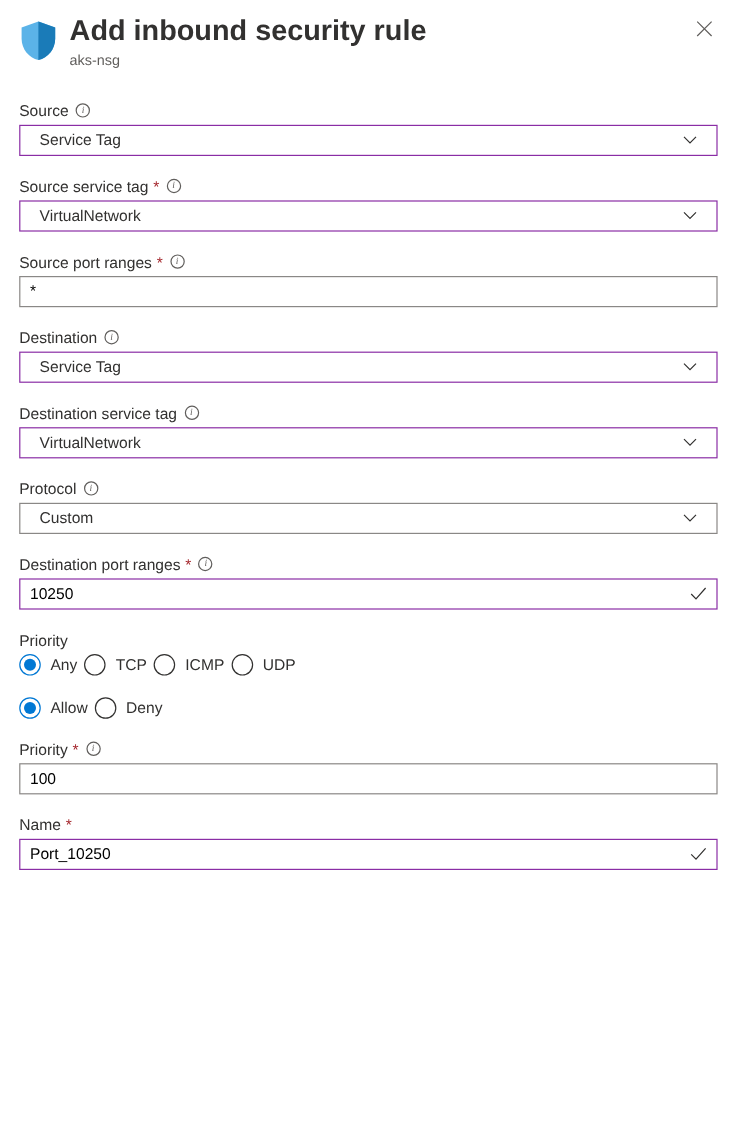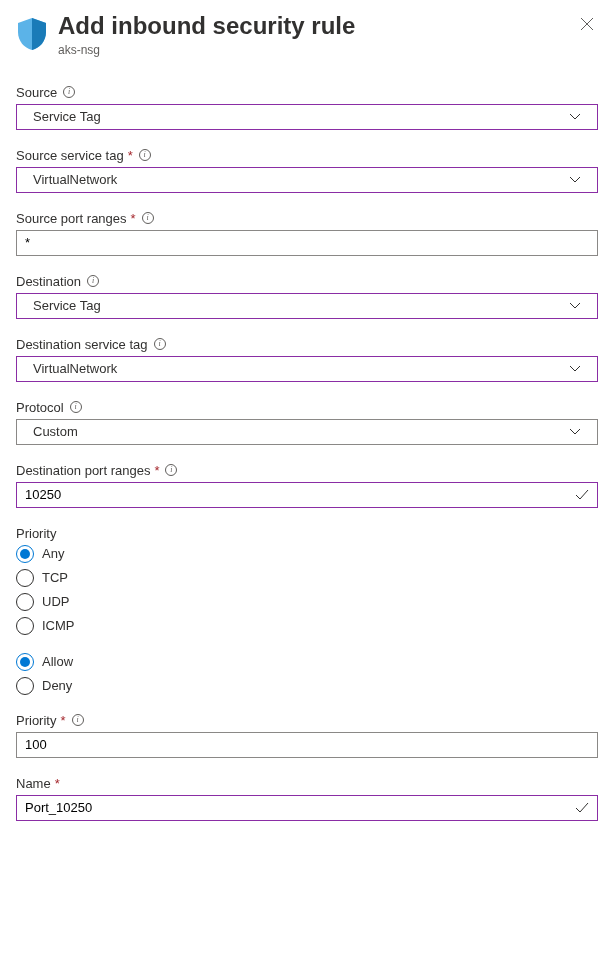--- a/index.html
+++ b/index.html
@@ -135,21 +135,21 @@
     .text-input.purple .input-val {
       flex: 1;
       border: none;
       outline: none;
       font-size: 13px;
       font-family: inherit;
       background: transparent;
     }
     .radio-group {
       display: flex;
-      flex-direction: column;
+      flex-direction: row;
       gap: 6px;
       margin-top: 4px;
     }
     .radio-item {
       display: flex;
       align-items: center;
       gap: 8px;
       cursor: pointer;
       font-size: 13px;
     }
@@ -308,25 +308,25 @@
           <span class="radio-dot"></span>
         </span>
       <span>Any</span>
     </label>
     <label class="radio-item">
       <span class="radio-circle"></span>
       <span>TCP</span>
     </label>
     <label class="radio-item">
       <span class="radio-circle"></span>
+      <span>ICMP</span>
+    </label>
+    <label class="radio-item">
+      <span class="radio-circle"></span>
       <span>UDP</span>
-    </label>
-    <label class="radio-item">
-      <span class="radio-circle"></span>
-      <span>ICMP</span>
     </label>
   </div>
 </div>
 
 <div class="field-group">
   <div class="radio-group">
     <label class="radio-item">
       <span class="radio-circle selected">
           <span class="radio-dot"></span>
         </span>

